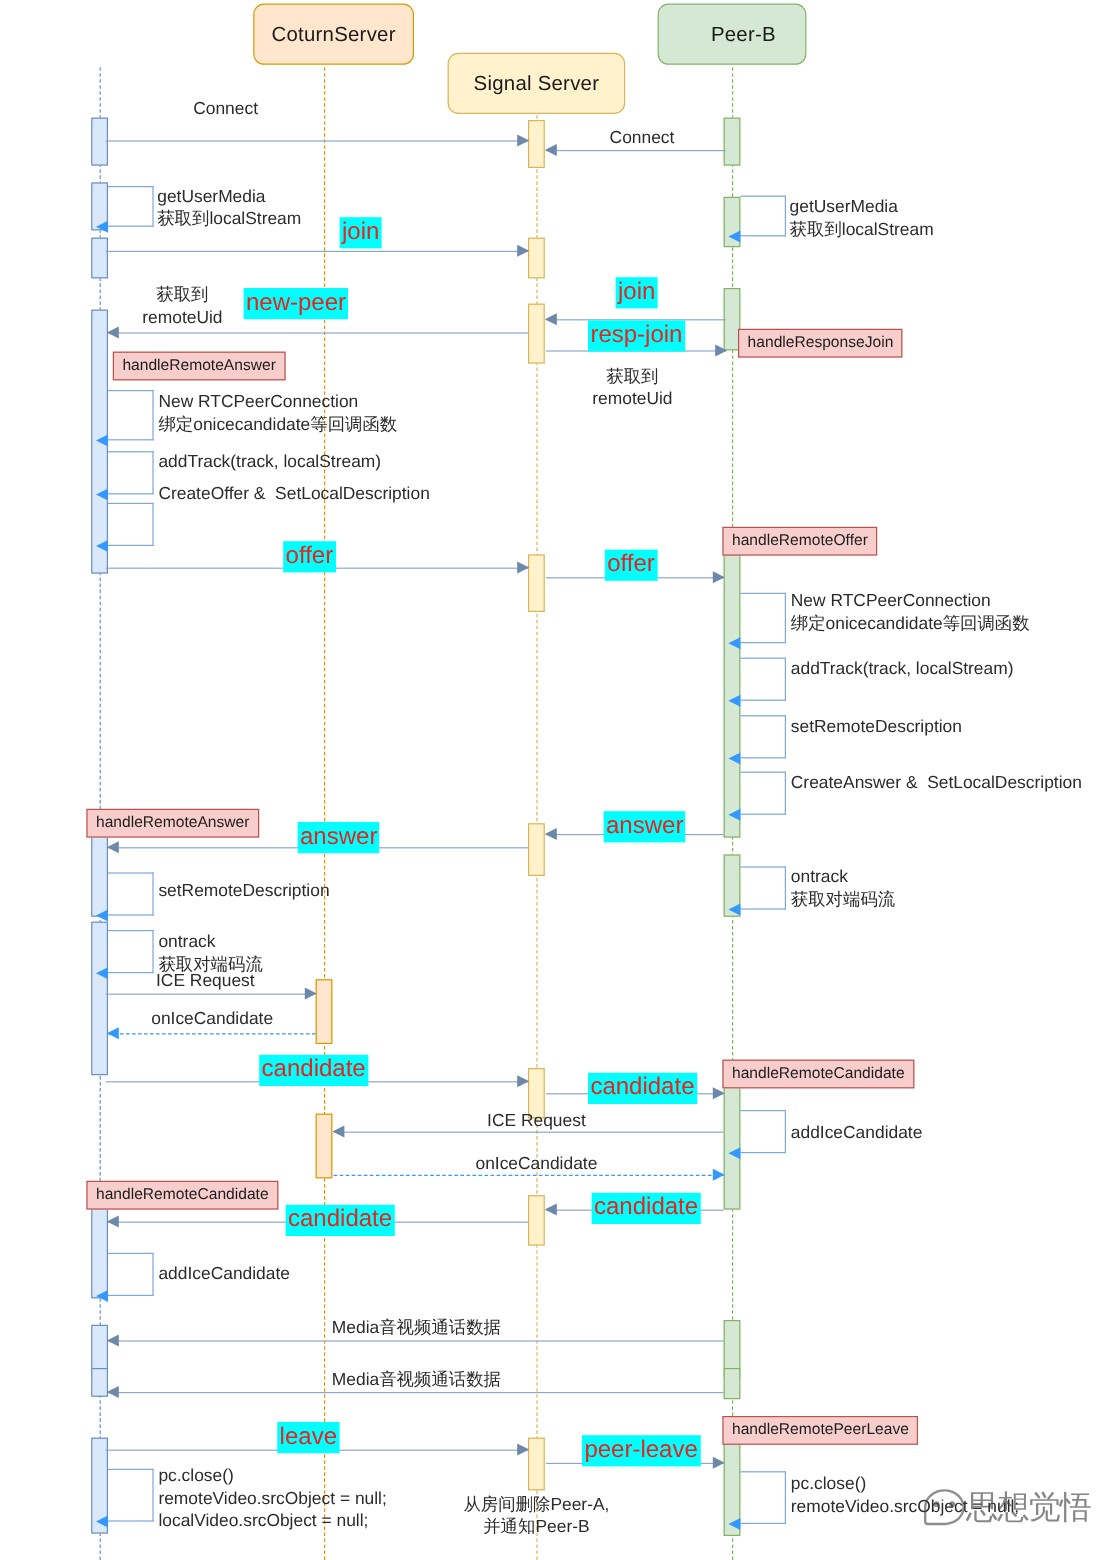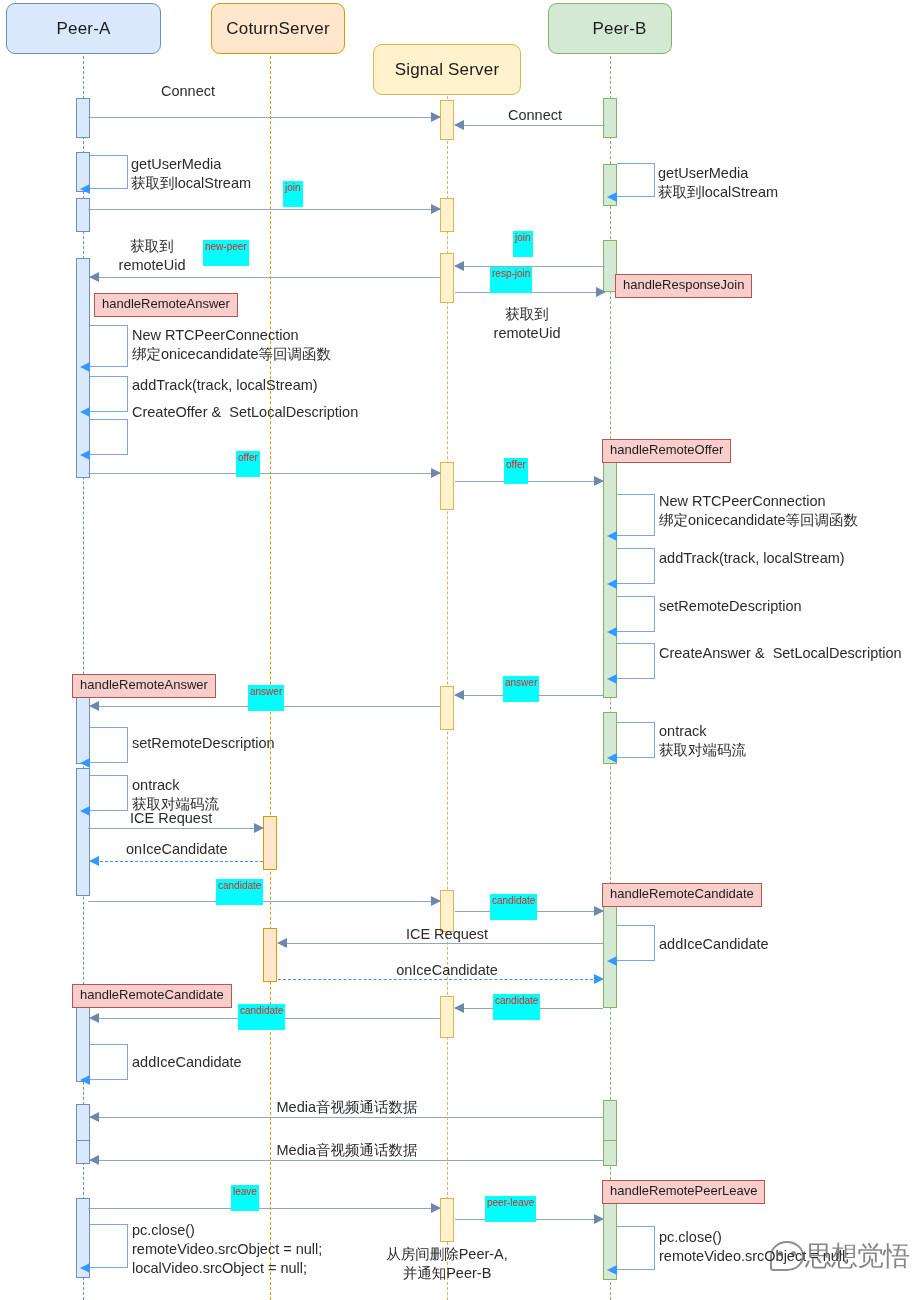--- a/index.html
+++ b/index.html
@@ -110,23 +110,23 @@
     white-space: pre;
     line-height: 1.32;
   }
   .lbl.center { text-align: center; transform: translateX(-50%); }
 
   
   .hl {
     position: absolute;
     background: #00ffff;
     color: #e8231c;
-    font-size: 10px;
+    font-size: 20px;
     line-height: 1.18;
-    padding: 1px 2px 13px 2px;
+    padding: 1px 2px 1px 2px;
     white-space: nowrap;
   }
 
   
   .handler {
     position: absolute;
     box-sizing: border-box;
     background: #f8cecc;
     border: 1.4px solid #b85450;
     color: #1d1d1d;
@@ -172,23 +172,20 @@
 </head>
 <body>
 
 <div id="canvas">
 
   <div class="lifeline blue" style="left:83px;  top:56px;  height:1244px;"></div>
   <div class="lifeline orange" style="left:270px; top:56px;  height:1244px;"></div>
   <div class="lifeline yellow" style="left:447px; top:56px;  height:1244px;"></div>
   <div class="lifeline green" style="left:610px; top:56px;  height:1244px;"></div>
 
-  <div class="actor blue" style="left:6px;   top:3px; width:155px; height:51px;">
-    <span>Peer-A</span>
-  </div>
   <div class="actor orange" style="left:211px; top:3px; width:134px; height:51px;">
     <span>CoturnServer</span>
   </div>
   <div class="actor yellow" style="left:373px; top:3px; width:148px; height:51px;">
     <span>Signal Server</span>
   </div>
   <div class="actor green" style="left:548px; top:3px; width:124px; height:51px;padding-left:19px;">
     <span>Peer-B</span>
   </div>
 

